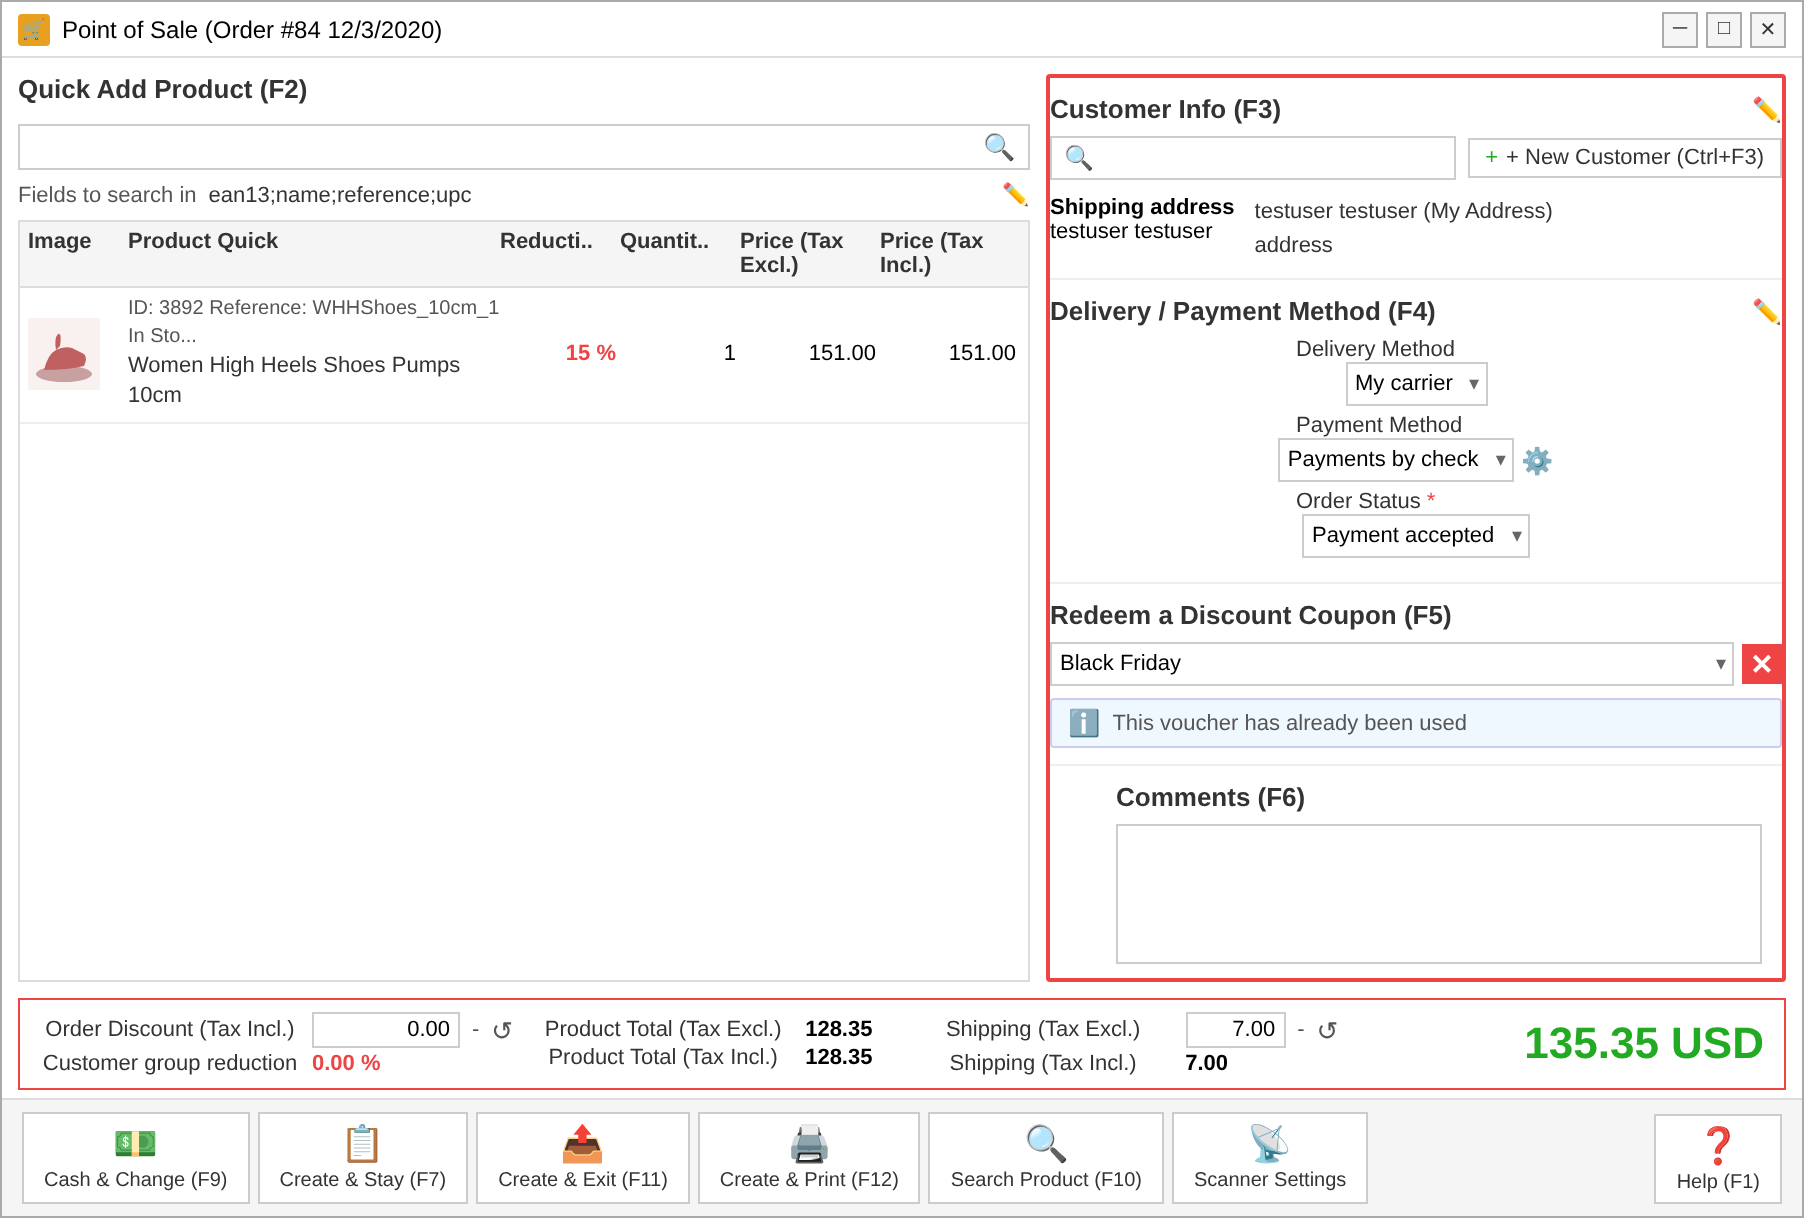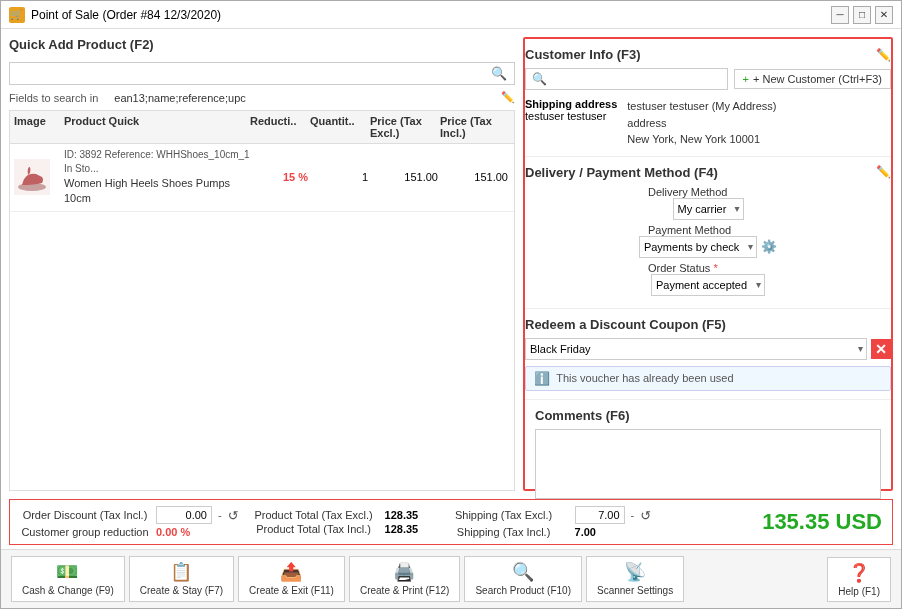--- a/index.html
+++ b/index.html
@@ -19,21 +19,21 @@
     
     
     .left-panel { flex: 1; display: flex; flex-direction: column; gap: 6px; min-width: 0; }
     
     .section-title { font-size: 13px; font-weight: 600; color: #333; margin-bottom: 4px; }
     
     .search-box { display: flex; align-items: center; border: 1px solid #ccc; background: #fff; padding: 3px 6px; gap: 4px; }
     .search-box input { flex: 1; border: none; outline: none; font-size: 12px; }
     .search-icon { color: #666; font-size: 13px; }
     
-    .fields-row { display: flex; align-items: center; gap: 16px; font-size: 11px; color: #555; }
+    .fields-row { display: flex; align-items: center; gap: 6px; font-size: 11px; color: #555; }
     .fields-label { font-weight: 500; }
     .fields-value { color: #333; }
     .edit-icon { color: #666; cursor: pointer; margin-left: auto; }
     
     
     .products-table { border: 1px solid #ddd; flex: 1; overflow-y: auto; }
     .table-header { display: grid; grid-template-columns: 50px 1fr 60px 60px 70px 70px; background: #f5f5f5; border-bottom: 1px solid #ddd; padding: 4px 4px; font-size: 11px; font-weight: 600; color: #333; }
     .table-row { display: grid; grid-template-columns: 50px 1fr 60px 60px 70px 70px; padding: 4px 4px; border-bottom: 1px solid #eee; align-items: center; }
     .product-image { width: 36px; height: 36px; background: #f9f0f0; display: flex; align-items: center; justify-content: center; }
     .product-info { font-size: 10px; color: #333; line-height: 1.4; }
@@ -70,21 +70,21 @@
     .settings-icon { color: #666; cursor: pointer; font-size: 13px; }
     
     
     .coupon-row { display: flex; align-items: center; gap: 4px; margin-bottom: 6px; }
     .coupon-select { flex: 1; border: 1px solid #ccc; padding: 2px 4px; font-size: 11px; background: #fff; height: 22px; }
     .coupon-clear { background: #e44; border: none; color: white; width: 20px; height: 20px; cursor: pointer; display: flex; align-items: center; justify-content: center; font-size: 14px; font-weight: bold; }
     .voucher-warning { display: flex; align-items: center; gap: 6px; font-size: 11px; color: #555; background: #f0f8ff; border: 1px solid #cce; padding: 4px 8px; border-radius: 2px; }
     .info-icon { color: #4488cc; font-size: 13px; }
     
     
-    .comments-section { padding: 8px 10px; flex: 1; }
+    .comments-section { padding: 8px 10px; flex: 1; margin-left: 23px; }
     .comments-textarea { width: 100%; height: 70px; border: 1px solid #ccc; font-size: 11px; padding: 4px; resize: none; outline: none; }
     
     
     .totals-bar { background: #fff; border: 1px solid #e44; margin: 0 8px 4px; padding: 6px 10px; display: flex; align-items: center; gap: 10px; }
     .totals-left { display: flex; flex-direction: column; gap: 2px; min-width: 160px; }
     .totals-row { display: flex; align-items: center; gap: 6px; font-size: 11px; }
     .totals-label { color: #333; min-width: 130px; text-align: center; }
     .totals-input { border: 1px solid #ccc; padding: 2px 4px; width: 60px; font-size: 11px; text-align: right; }
     .reset-icon { color: #555; cursor: pointer; font-size: 13px; }
     .red-text { color: #e44; font-weight: 600; }
@@ -192,21 +192,20 @@
           </button>
         </div>
         <div class="shipping-section">
           <div class="shipping-label">
             <span class="bold">Shipping address</span>
             <span>testuser testuser</span>
           </div>
           <div class="shipping-details">
             <div>testuser testuser (My Address)</div>
             <div>address</div>
-            <div>New York, New York 10001</div>
           </div>
         </div>
       </div>
 
       <div class="right-section">
         <div class="section-header">
           <span class="section-title-lg">Delivery / Payment Method (F4)</span>
           <span style="cursor:pointer;color:#555;">✏️</span>
         </div>
         <div class="form-row">
@@ -261,21 +260,21 @@
         <textarea class="comments-textarea" style=""></textarea>
       </div>
 
     </div>
   </div>
 
   <div class="totals-bar">
     <div class="totals-left">
       <div class="totals-row">
         <span class="totals-label">Order Discount (Tax Incl.)</span>
-        <input type="text" class="totals-input" style="width: 56px;" value="0.00">
+        <input type="text" class="totals-input" style="width: 74px;" value="0.00">
         <span style="font-size:11px;color:#555;">-</span>
         <span class="reset-icon">↺</span>
       </div>
       <div class="totals-row">
         <span class="totals-label">Customer group reduction</span>
         <span class="red-text">0.00 %</span>
       </div>
     </div>
 
     <div class="totals-mid">

